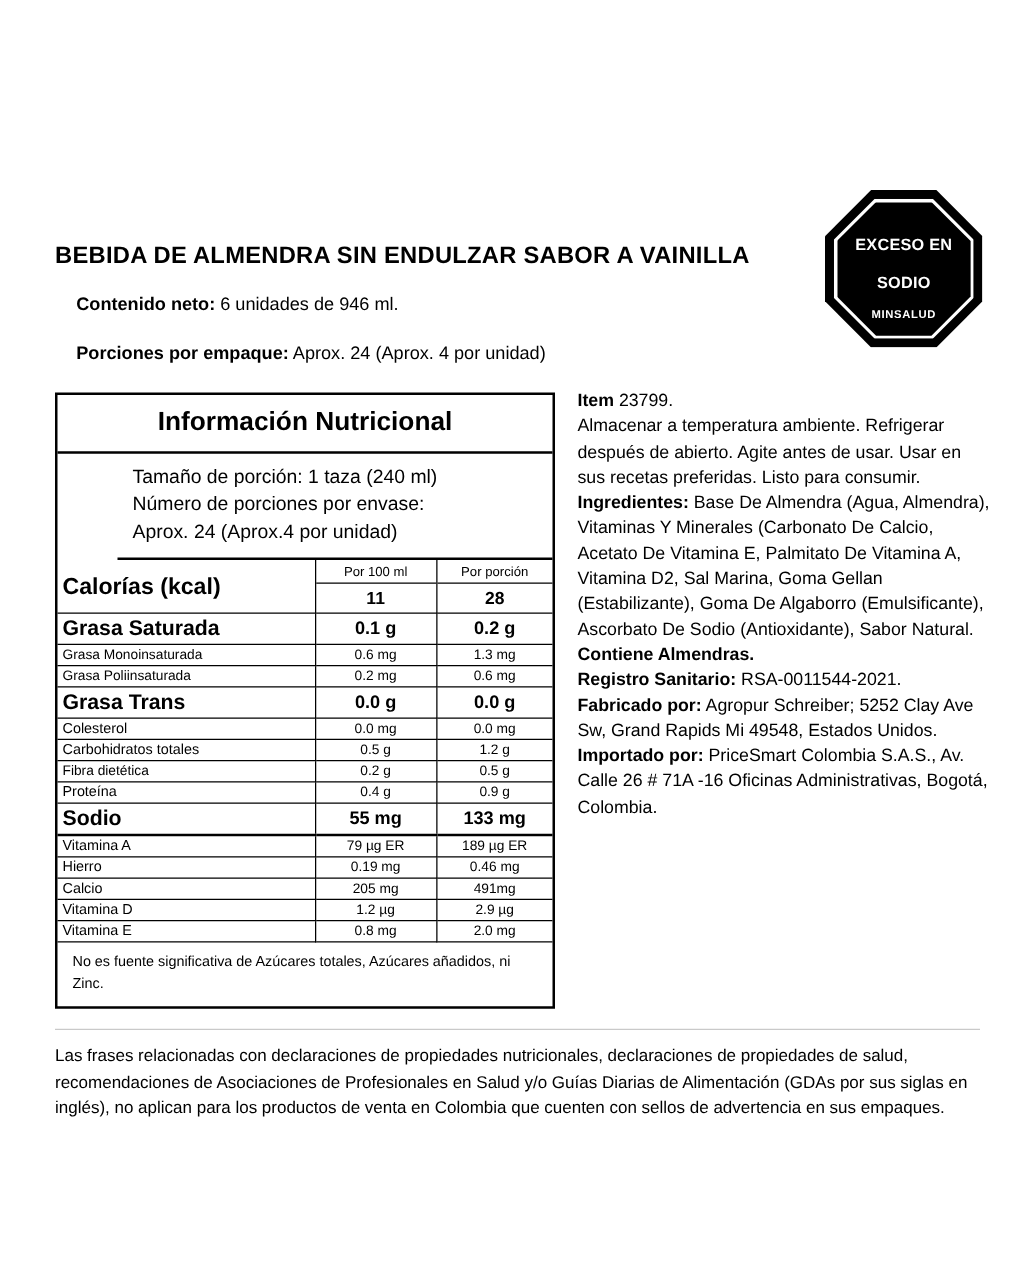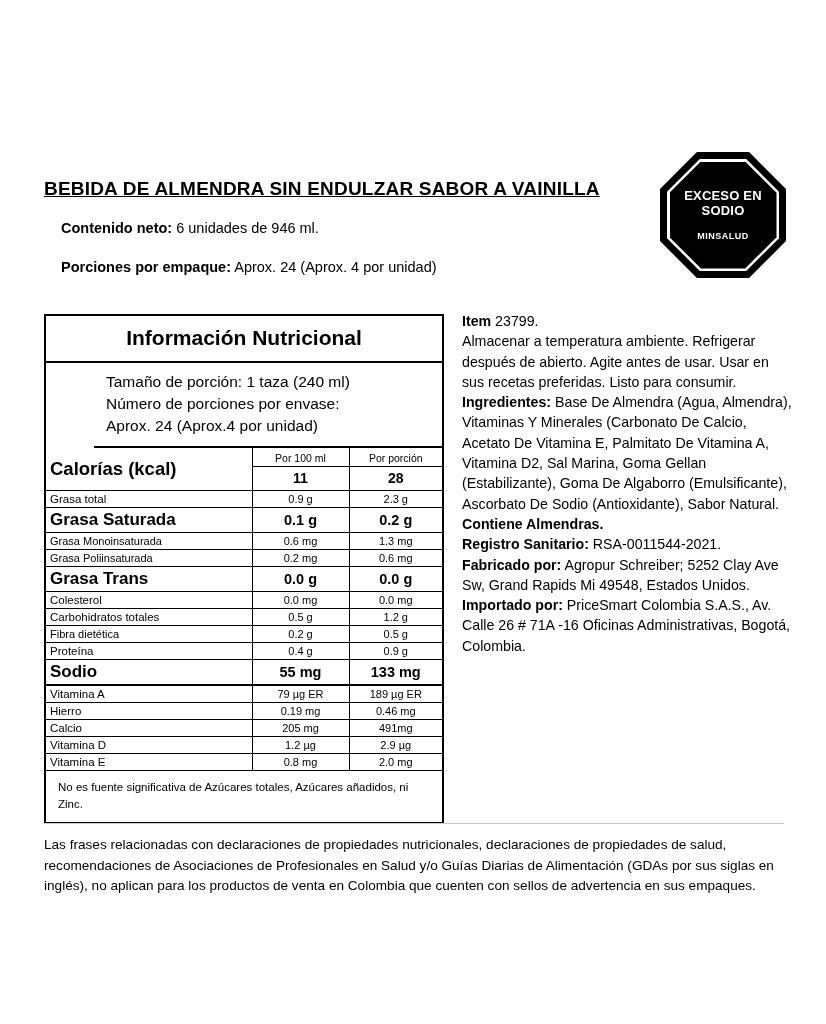--- a/index.html
+++ b/index.html
@@ -27,23 +27,22 @@
     position: absolute;
     left: 44px;
     top: 176px;
     width: 560px;
   }
   .product-title {
     font-size: 19px;
     font-weight: bold;
     line-height: 1.33;
     letter-spacing: 0.2px;
-    margin: 0 0 14px 0;
+    margin: 16px 0 14px 0;
     text-transform: uppercase;
-    text-decoration: underline;
   }
   .meta-line {
     font-size: 14.5px;
     line-height: 1.47;
     margin: 17px;
   }
   .meta-line b { font-weight: bold; }
 
   
   .seal-wrap {
@@ -81,20 +80,21 @@
     align-items: center;
     justify-content: center;
   }
   .seal-text {
     color: #ffffff;
     font-weight: bold;
     font-size: 13px;
     line-height: 1.15;
     text-align: center;
     letter-spacing: 0.2px;
+    margin-top: 15px;
   }
   .seal-sub {
     color: #ffffff;
     font-size: 9px;
     font-weight: bold;
     letter-spacing: 0.5px;
     margin-top: 13px;
     text-align: left;
   }
 
@@ -249,25 +249,20 @@
             <div class="cal-head">Por 100 ml</div>
             <div class="cal-val">11</div>
           </td>
           <td class="cal-cell">
             <div class="cal-head">Por porción</div>
             <div class="cal-val">28</div>
           </td>
         </tr>
 
         <tr>
-          <td class="nm vline">Grasa total</td>
-          <td class="val vline">0.9 g</td>
-          <td class="val">2.3 g</td>
-        </tr>
-        <tr>
           <td class="nm-big vline">Grasa Saturada</td>
           <td class="val-big vline">0.1 g</td>
           <td class="val-big">0.2 g</td>
         </tr>
         <tr>
           <td class="nm-ind vline">Grasa Monoinsaturada</td>
           <td class="val vline">0.6 mg</td>
           <td class="val">1.3 mg</td>
         </tr>
         <tr>

